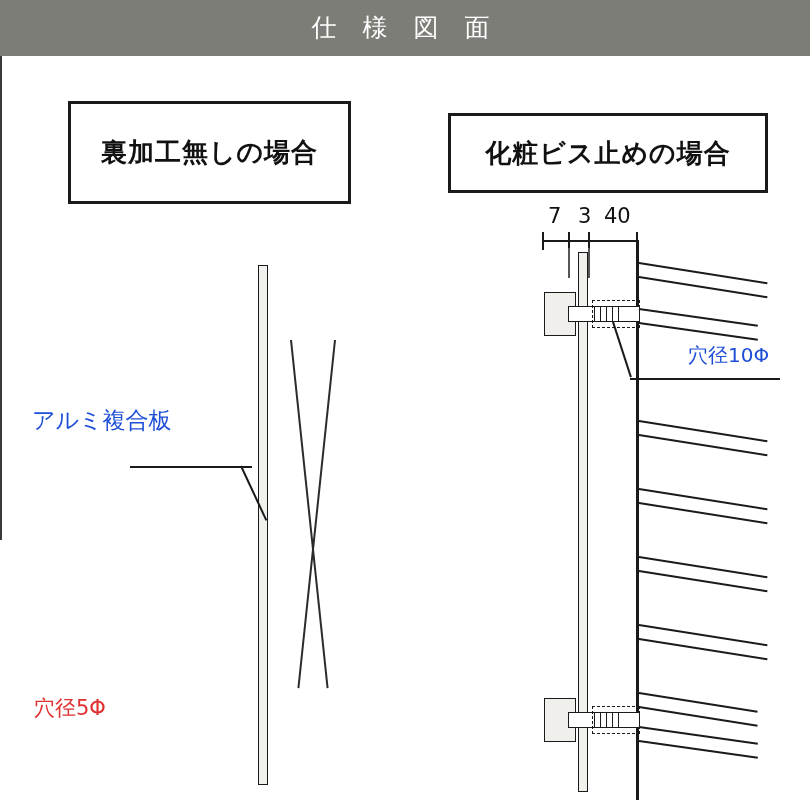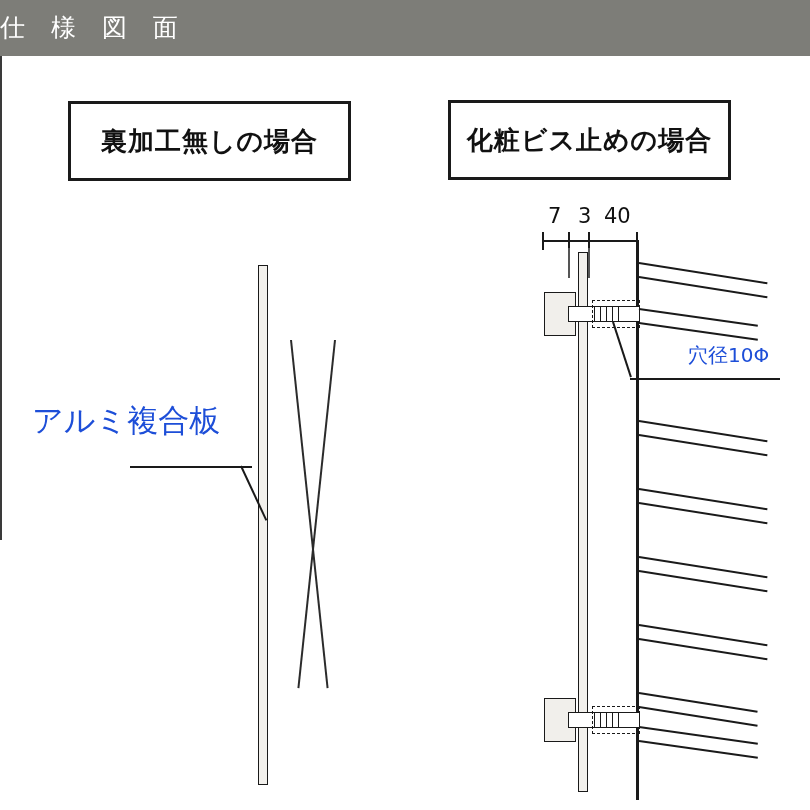--- a/index.html
+++ b/index.html
@@ -27,21 +27,21 @@
     height: 56px;
     background: #7d7d78;
   }
   .header-title {
     position: absolute;
     left: 0;
     top: 0;
     width: 810px;
     height: 72px;
     line-height: 56px;
-    text-align: left;
+    text-align: center;
     color: #ffffff;
     font-size: 25px;
     letter-spacing: 9px;
     font-family: "DejaVu Sans", "Liberation Sans", sans-serif;
   }
 
   
   .title-box {
     position: absolute;
     border: 3px solid #1a1a1a;
@@ -55,26 +55,26 @@
     font-size: 26px;
     color: #111111;
     letter-spacing: 1px;
     font-family: "DejaVu Sans", "Liberation Sans", sans-serif;
     font-weight: 700;
   }
   #title-box-left {
     left: 68px;
     top: 101px;
     width: 283px;
-    height: 80px;
+    height: 103px;
   }
   #title-box-right {
     left: 448px;
-    top: 100px;
-    width: 283px;
+    top: 113px;
+    width: 320px;
     height: 80px;
   }
 
   
   .line {
     position: absolute;
     background: #1a1a1a;
   }
   .thin-line {
     position: absolute;
@@ -133,21 +133,21 @@
     top: 466px;
     width: 2px;
     height: 60px;
     transform-origin: top center;
     transform: rotate(-25deg);
     background: #1a1a1a;
   }
   #label-alumi {
     left: 32px;
     top: 404px;
-    font-size: 31px;
+    font-size: 23px;
     line-height: 32px;
   }
   #label-alumi .l2 {
     display: block;
     padding-left: 22px;
   }
   #label-note {
     left: 30px;
     top: 692px;
     font-size: 21px;
@@ -262,20 +262,21 @@
   <div class="thin-line" id="left-x-line-b"></div>
 
   <div class="line" id="left-leader-line"></div>
   <div class="line" id="left-leader-diag"></div>
 
   <div class="label" id="label-alumi">
     <span>アルミ複合板</span>
   </div>
 
   <div class="label label-red" id="label-note">
+    <span class="l2">穴径5Φ</span>
   </div>
 
   <div class="dim-text" style="left:548px; top:204px;">7</div>
   <div class="dim-text" style="left:578px; top:204px;">3</div>
   <div class="dim-text" style="left:604px; top:204px;">40</div>
 
   <div class="dim-arrowline" style="left:542px; top:240px; width:96px;"></div>
   <div class="dim-tick" style="left:542px; top:232px; height:18px;"></div>
   <div class="dim-tick" style="left:568px; top:232px; height:18px;"></div>
   <div class="dim-tick" style="left:588px; top:232px; height:18px;"></div>

